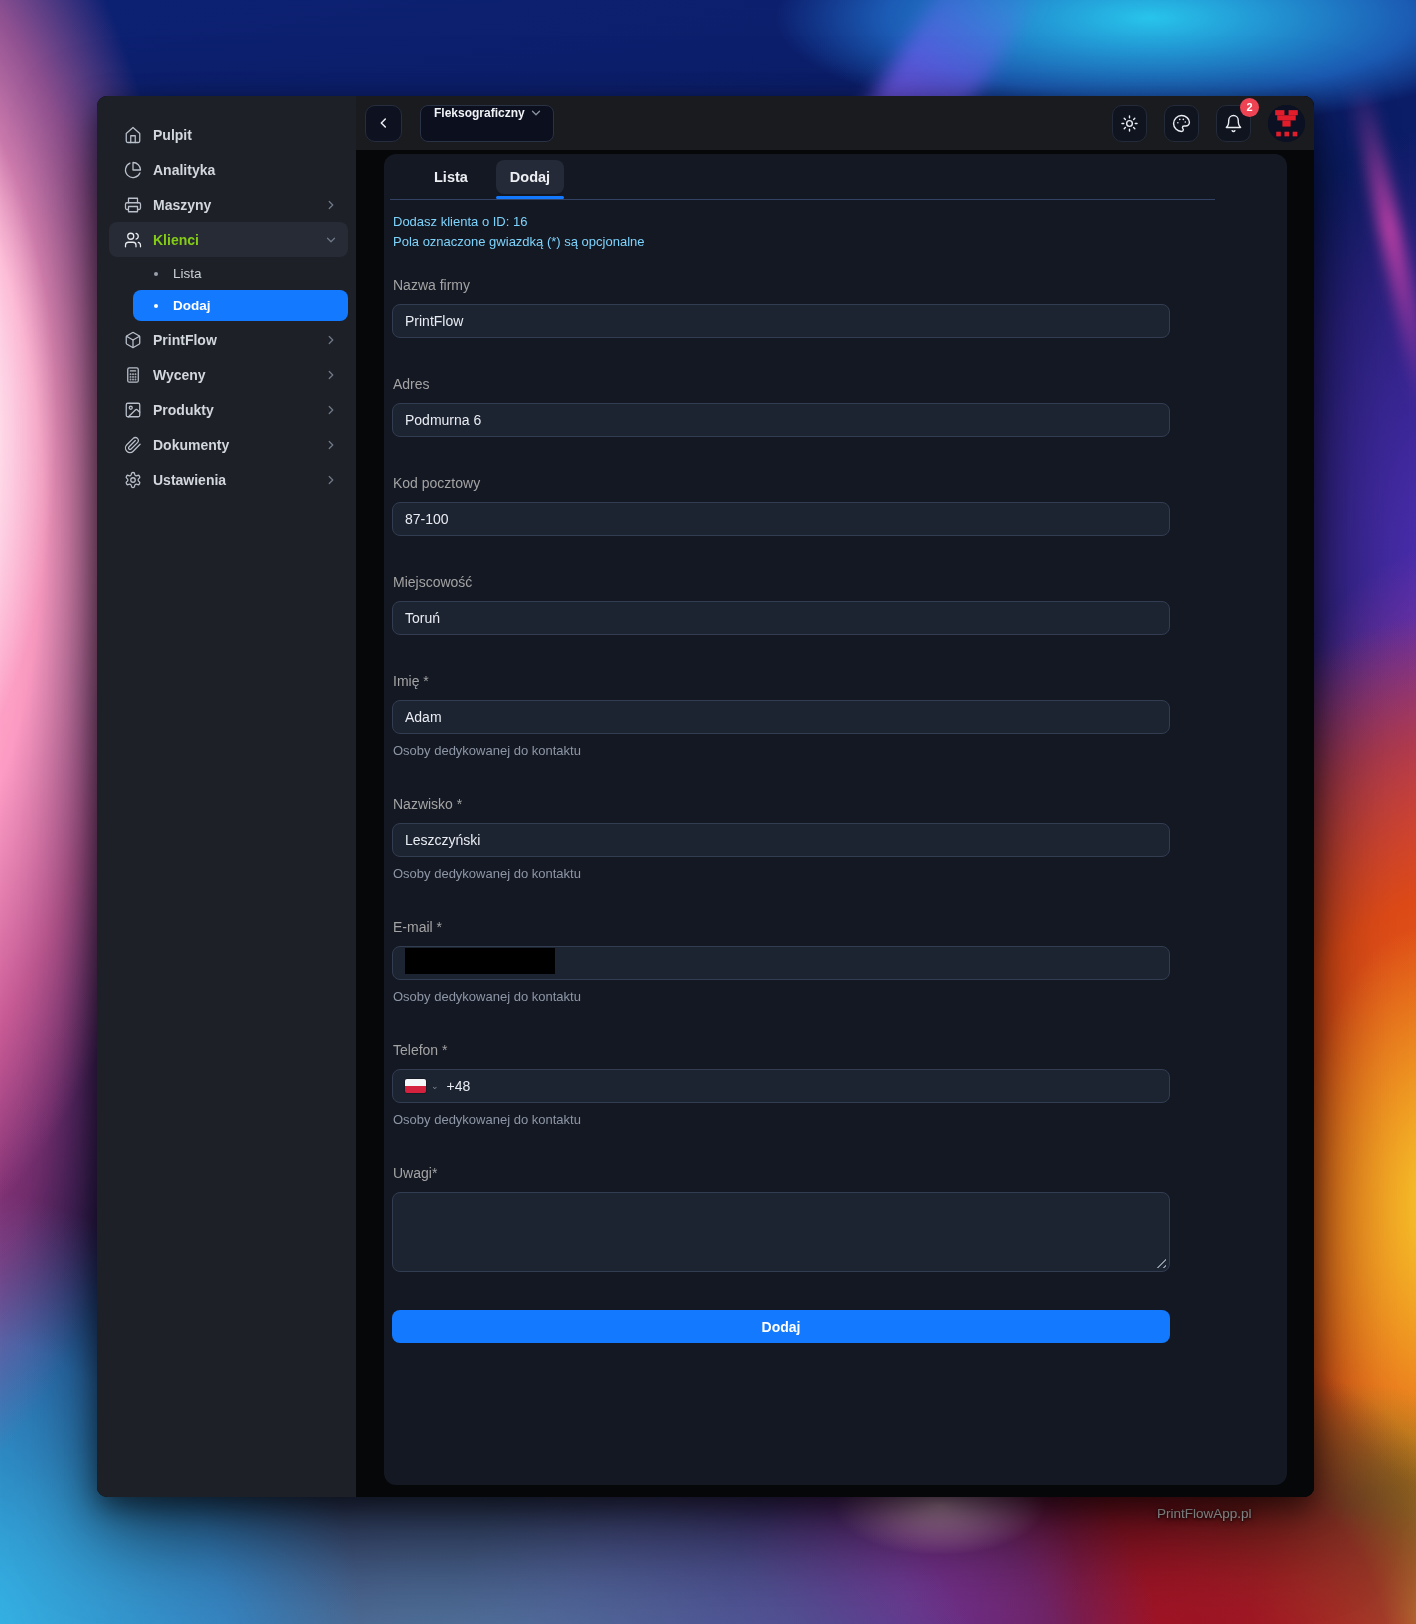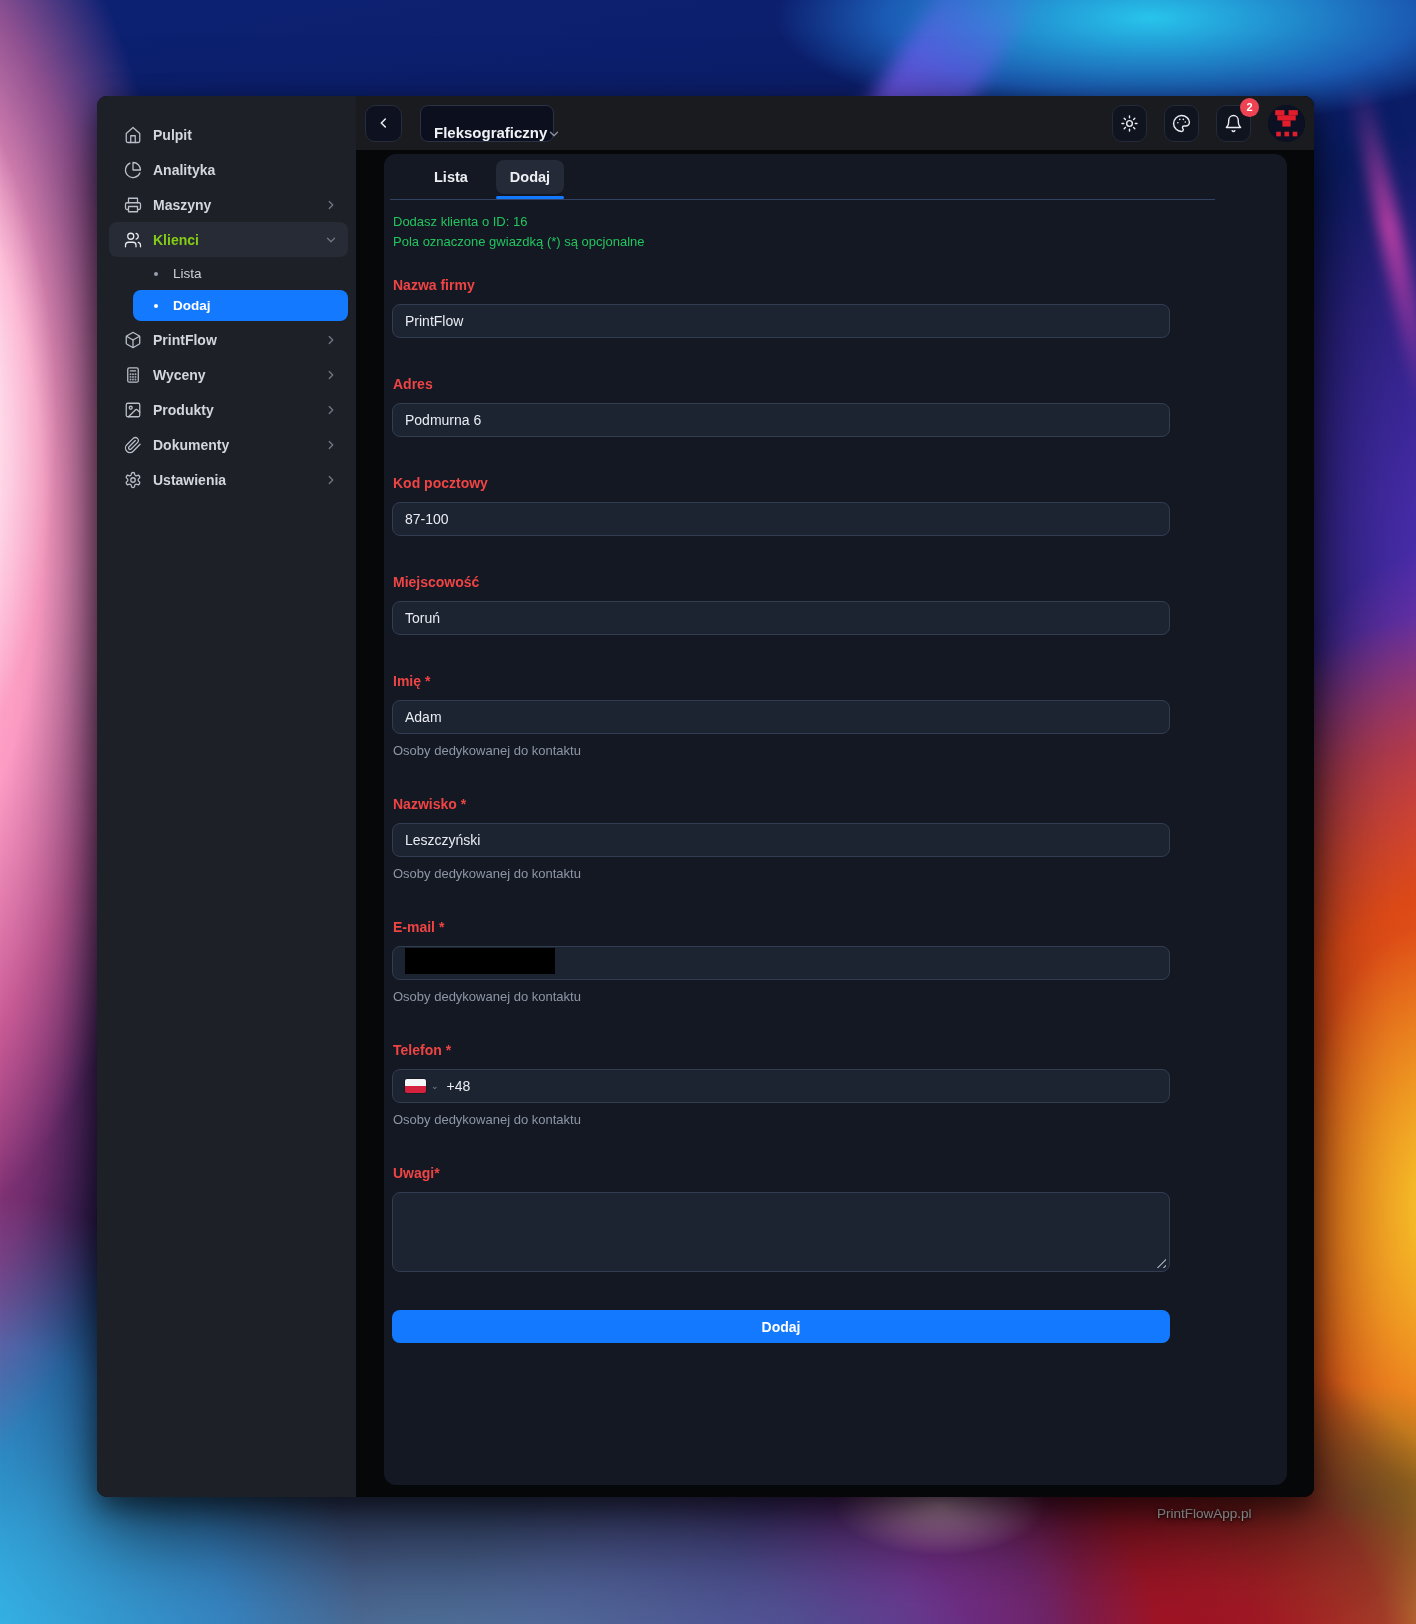--- a/index.html
+++ b/index.html
@@ -71,22 +71,22 @@
   .nav-sub.active .dot{background:#fff;}
   
   .main{flex:1;display:flex;flex-direction:column;background:#060709;min-width:0;}
   .topbar{height:54px;flex:none;background:#1a1b1f;display:flex;align-items:center;padding:0 9px;box-sizing:border-box;}
   .back-btn{
     width:37px;height:37px;border-radius:10px;background:#0d1120;border:1px solid #262d3e;
     color:#e8eaee;display:flex;align-items:center;justify-content:center;box-sizing:border-box;
   }
   .machine-select{
     margin-left:18px;width:134px;height:37px;box-sizing:border-box;border-radius:8px;
-    background:#0c101e;border:1px solid #2a3245;display:flex;align-items:flex-end;
-    justify-content:space-between;padding:0 10px 0 13px;color:#f0f2f5;font-size:15px;font-weight:700;
+    background:#0c101e;border:1px solid #2a3245;display:flex;align-items:flex-start;
+    justify-content:space-between;padding:0 10px 0 13px;color:#f0f2f5;font-size:12px;font-weight:700;
   }
   .ms-chev{color:#8b93a2;width:14px;height:14px;}
   .topbar-right{margin-left:auto;display:flex;align-items:center;gap:17px;}
   .tb-btn{
     width:35px;height:37px;border-radius:10px;background:#10141f;border:1px solid #232a39;
     display:flex;align-items:center;justify-content:center;color:#e8ebf0;position:relative;box-sizing:border-box;
   }
   .badge{
     position:absolute;top:-8px;right:-9px;min-width:19px;height:19px;border-radius:10px;
     background:#ee4352;color:#fff;font-size:11px;font-weight:700;display:flex;align-items:center;
@@ -98,23 +98,23 @@
   .card{
     position:absolute;left:28px;top:4px;width:903px;height:1331px;background:#141823;
     border-radius:12px;box-sizing:border-box;overflow:hidden;
   }
   .tabs{height:46px;position:relative;display:flex;align-items:flex-start;padding:6px 0 0 36px;gap:14px;box-sizing:border-box;}
   .tab{height:34px;display:flex;align-items:center;padding:0 14px;border-radius:8px;color:#eceef2;font-size:14.5px;font-weight:700;position:relative;}
   .tab.active{background:#242a37;}
   .tab.active::after{content:"";position:absolute;left:0;right:0;bottom:-5px;height:3px;border-radius:2px;background:#1379ff;}
   .tabs-divider{position:absolute;left:6px;bottom:0;width:825px;height:1px;background:rgba(96,136,208,.38);}
   .card-body{padding:12px 0 0 8px;}
-  .intro{font-size:13px;color:#22c55e;line-height:1.5;margin:0 16px 26px 1px;}
+  .intro{font-size:13px;color:#7dd3fc;line-height:1.5;margin:0 16px 26px 1px;}
   .fgroup{margin-bottom:38px;width:778px;}
-  .flabel{font-size:14px;font-weight:700;color:#ef4444;margin:0 0 11px 1px;}
+  .flabel{font-size:14px;font-weight:400;color:#a3a3a3;margin:0 0 11px 1px;}
   .finput{
     width:778px;height:34px;box-sizing:border-box;border:1px solid #323d52;background:#1d2431;
     border-radius:8px;display:flex;align-items:center;padding:15px 12px;font-size:14px;color:#e9ecf2;
   }
   .fhelper{margin:9px 0 0 1px;font-size:13px;color:#8d96a6;}
   .ftextarea{height:80px;align-items:flex-start;padding-top:8px;position:relative;}
   .resize-handle{
     position:absolute;right:3px;bottom:3px;width:10px;height:10px;
     background:linear-gradient(315deg, transparent 0 1px, #8a93a1 1px 2.5px, transparent 2.5px 5px, #8a93a1 5px 6.5px, transparent 6.5px);
   }

